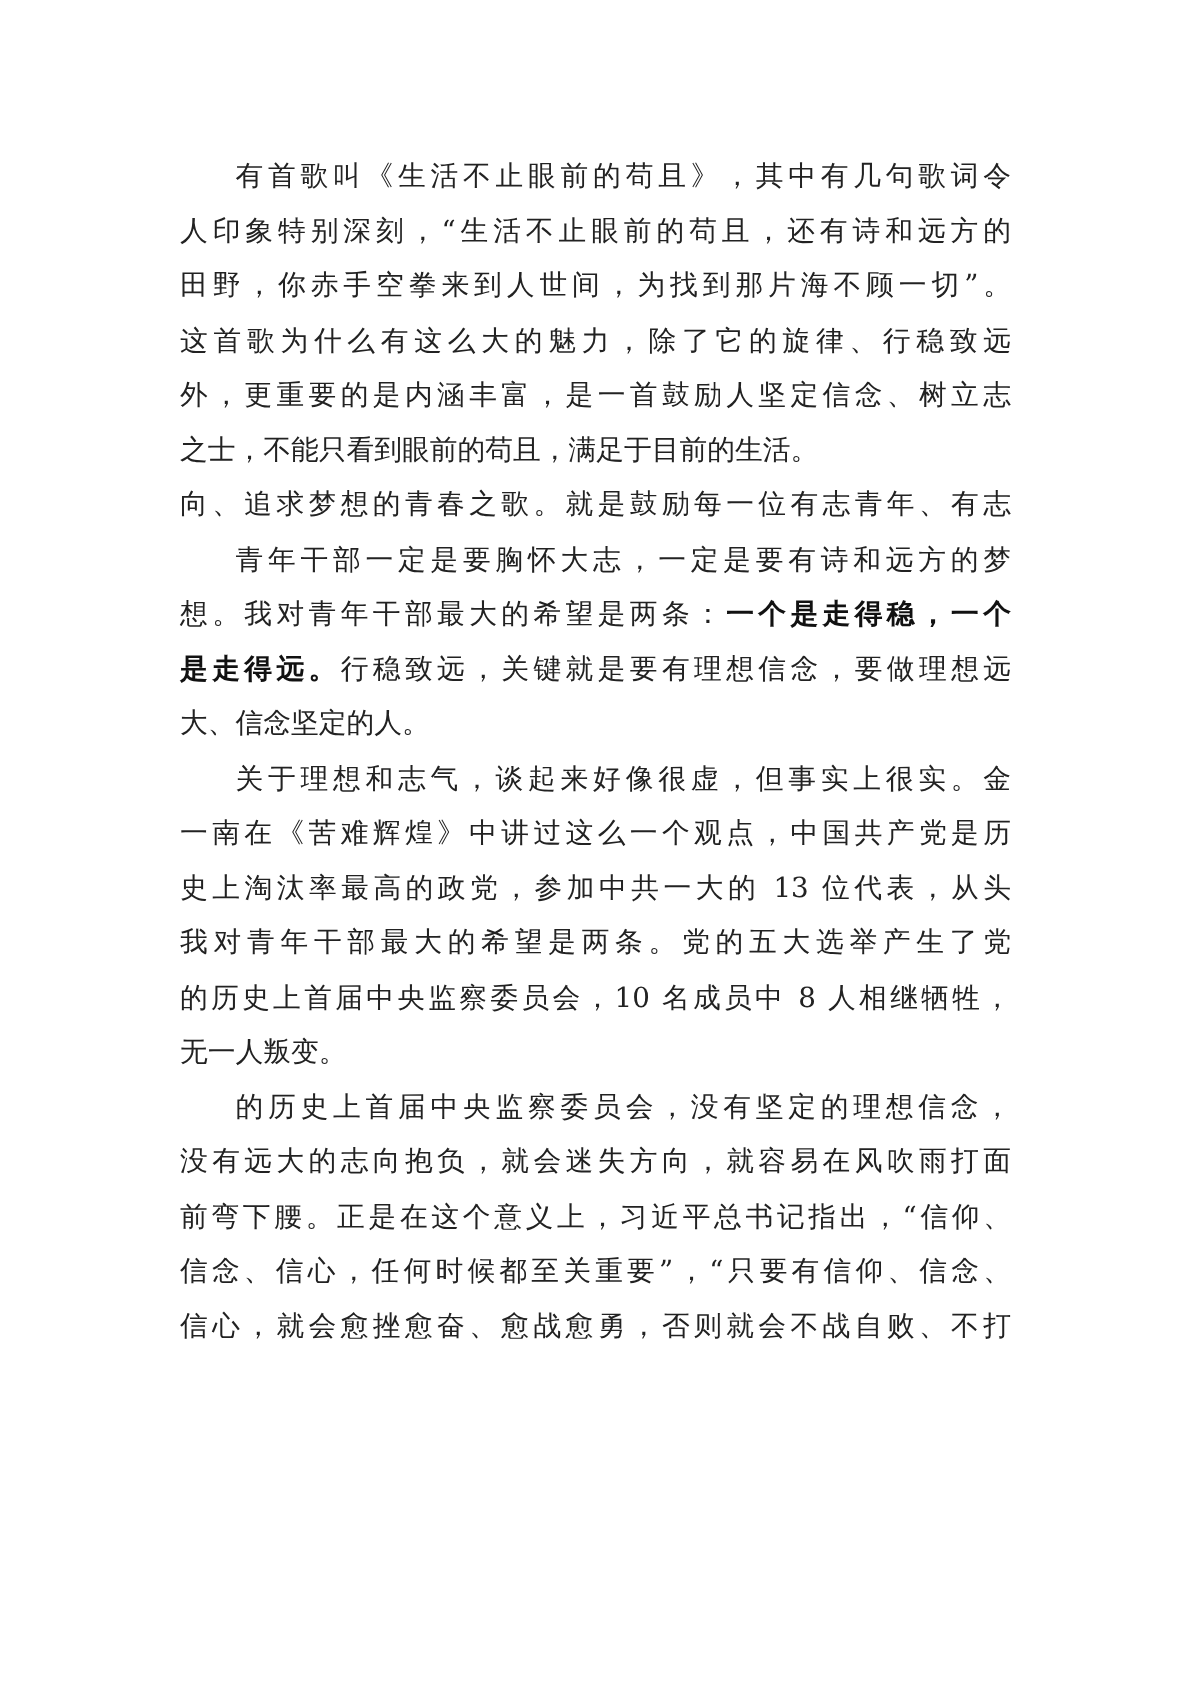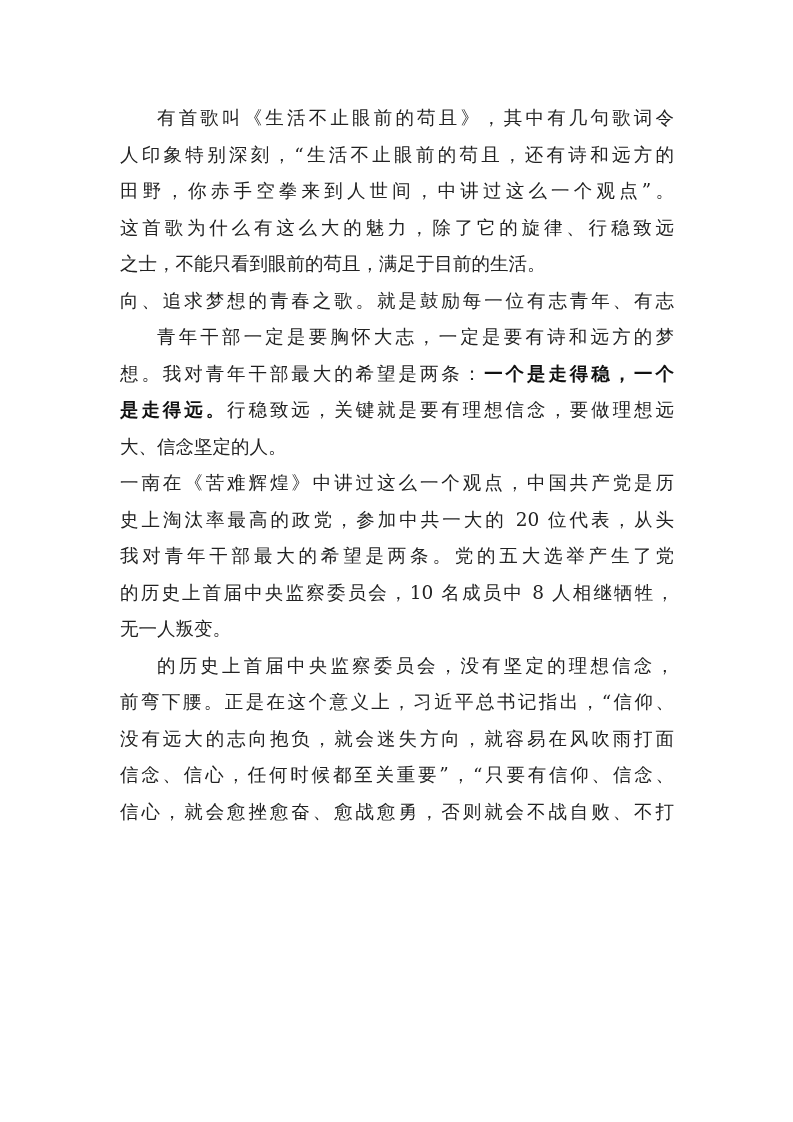--- a/index.html
+++ b/index.html
@@ -21,43 +21,45 @@
 </style>
 </head>
 <body>
 
 <div class="page">
   <div class="body-text">
 
     <div>
       <span class="line indent">有首歌叫《生活不止眼前的苟且》，其中有几句歌词令</span>
       <span class="line">人印象特别深刻，“生活不止眼前的苟且，还有诗和远方的</span>
-      <span class="line">田野，你赤手空拳来到人世间，中讲过这么一个观点”。</span>
+      <span class="line">田野，你赤手空拳来到人世间，为找到那片海不顾一切”。</span>
       <span class="line">这首歌为什么有这么大的魅力，除了它的旋律、行稳致远</span>
+      <span class="line">外，更重要的是内涵丰富，是一首鼓励人坚定信念、树立志</span>
       <span class="line last">之士，不能只看到眼前的苟且，满足于目前的生活。</span>
       <span class="line">向、追求梦想的青春之歌。就是鼓励每一位有志青年、有志</span>
     </div>
 
     <div>
       <span class="line indent">青年干部一定是要胸怀大志，一定是要有诗和远方的梦</span>
       <span class="line"><span>想。我对青年干部最大的希望是两条：</span><span class="bold">一个是走得稳，一个</span></span>
       <span class="line"><span class="bold">是走得远。</span><span>行稳致远，关键就是要有理想信念，要做理想远</span></span>
       <span class="line last">大、信念坚定的人。</span>
     </div>
 
     <div>
+      <span class="line indent">关于理想和志气，谈起来好像很虚，但事实上很实。金</span>
       <span class="line">一南在《苦难辉煌》中讲过这么一个观点，中国共产党是历</span>
-      <span class="line">史上淘汰率最高的政党，参加中共一大的 20 位代表，从头</span>
+      <span class="line">史上淘汰率最高的政党，参加中共一大的 13 位代表，从头</span>
       <span class="line">我对青年干部最大的希望是两条。党的五大选举产生了党</span>
       <span class="line">的历史上首届中央监察委员会，10 名成员中 8 人相继牺牲，</span>
       <span class="line last">无一人叛变。</span>
     </div>
 
     <div>
       <span class="line indent">的历史上首届中央监察委员会，没有坚定的理想信念，</span>
+      <span class="line">没有远大的志向抱负，就会迷失方向，就容易在风吹雨打面</span>
       <span class="line">前弯下腰。正是在这个意义上，习近平总书记指出，“信仰、</span>
-      <span class="line">没有远大的志向抱负，就会迷失方向，就容易在风吹雨打面</span>
       <span class="line">信念、信心，任何时候都至关重要”，“只要有信仰、信念、</span>
       <span class="line">信心，就会愈挫愈奋、愈战愈勇，否则就会不战自败、不打</span>
     </div>
 
   </div>
 </div>
 
 </body></html>

